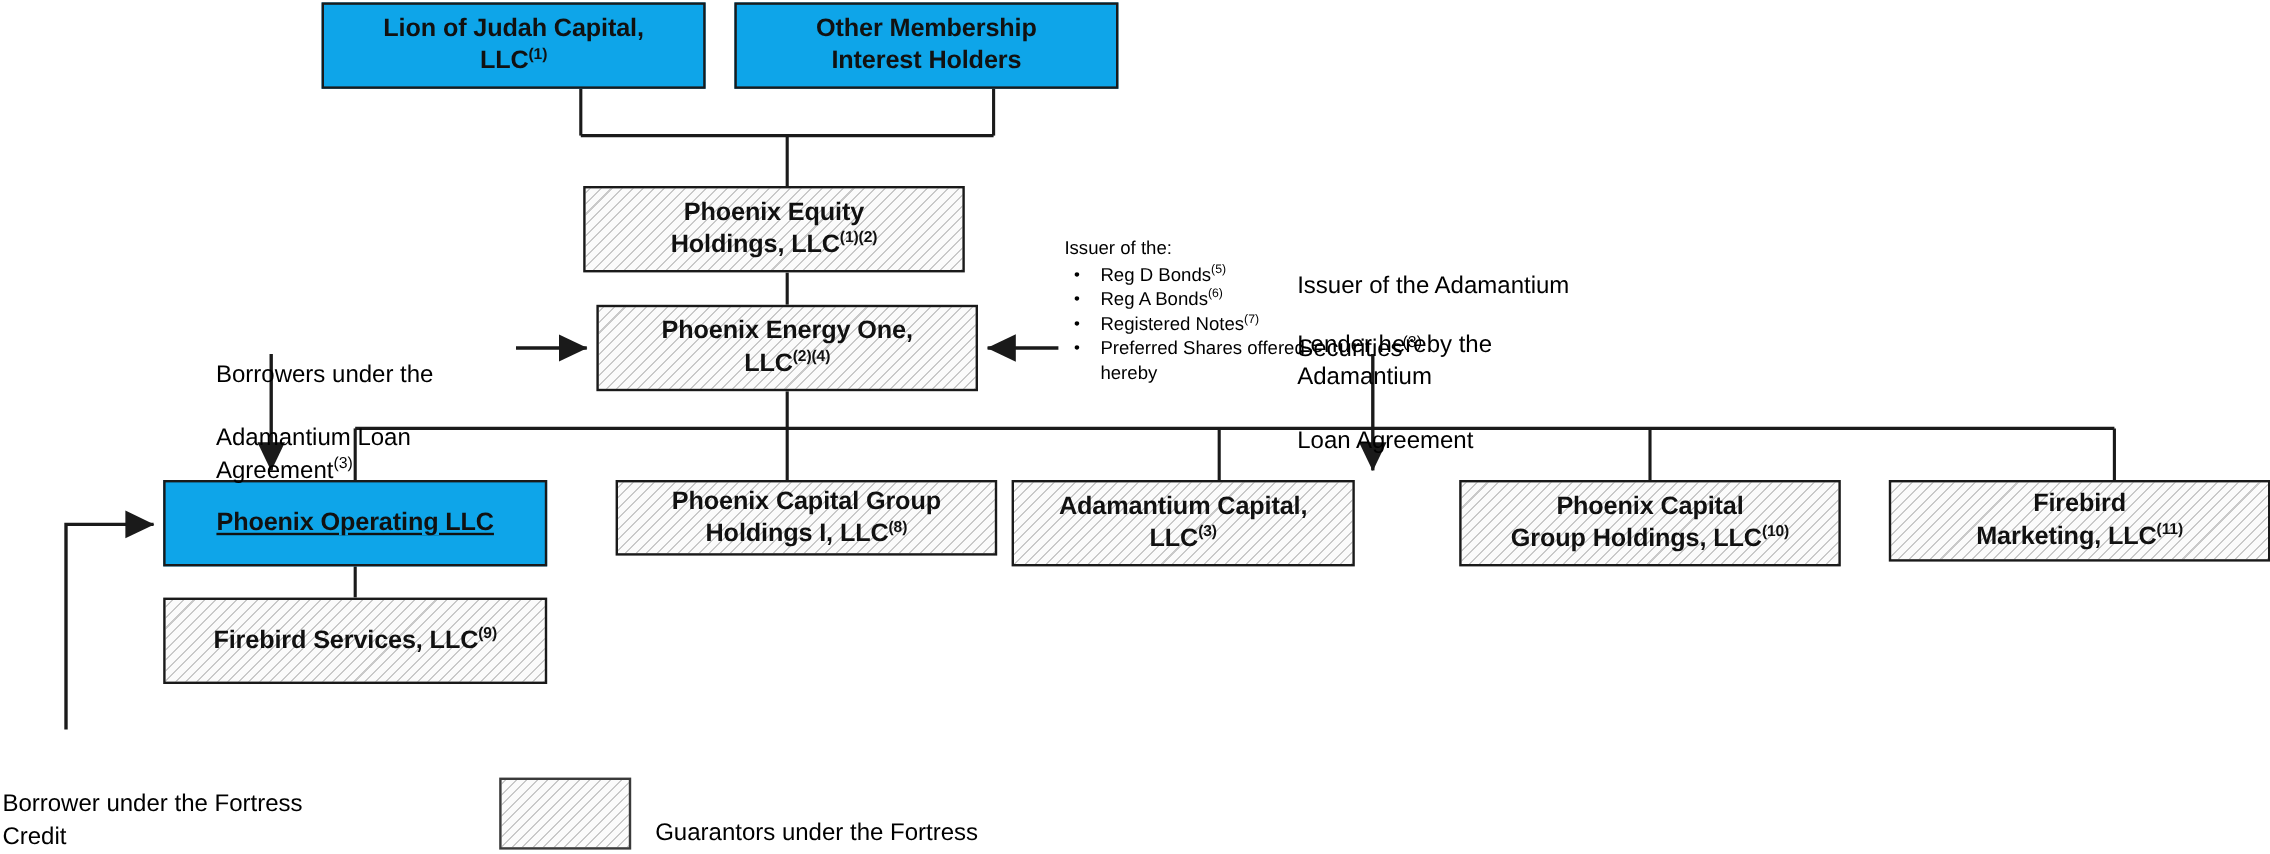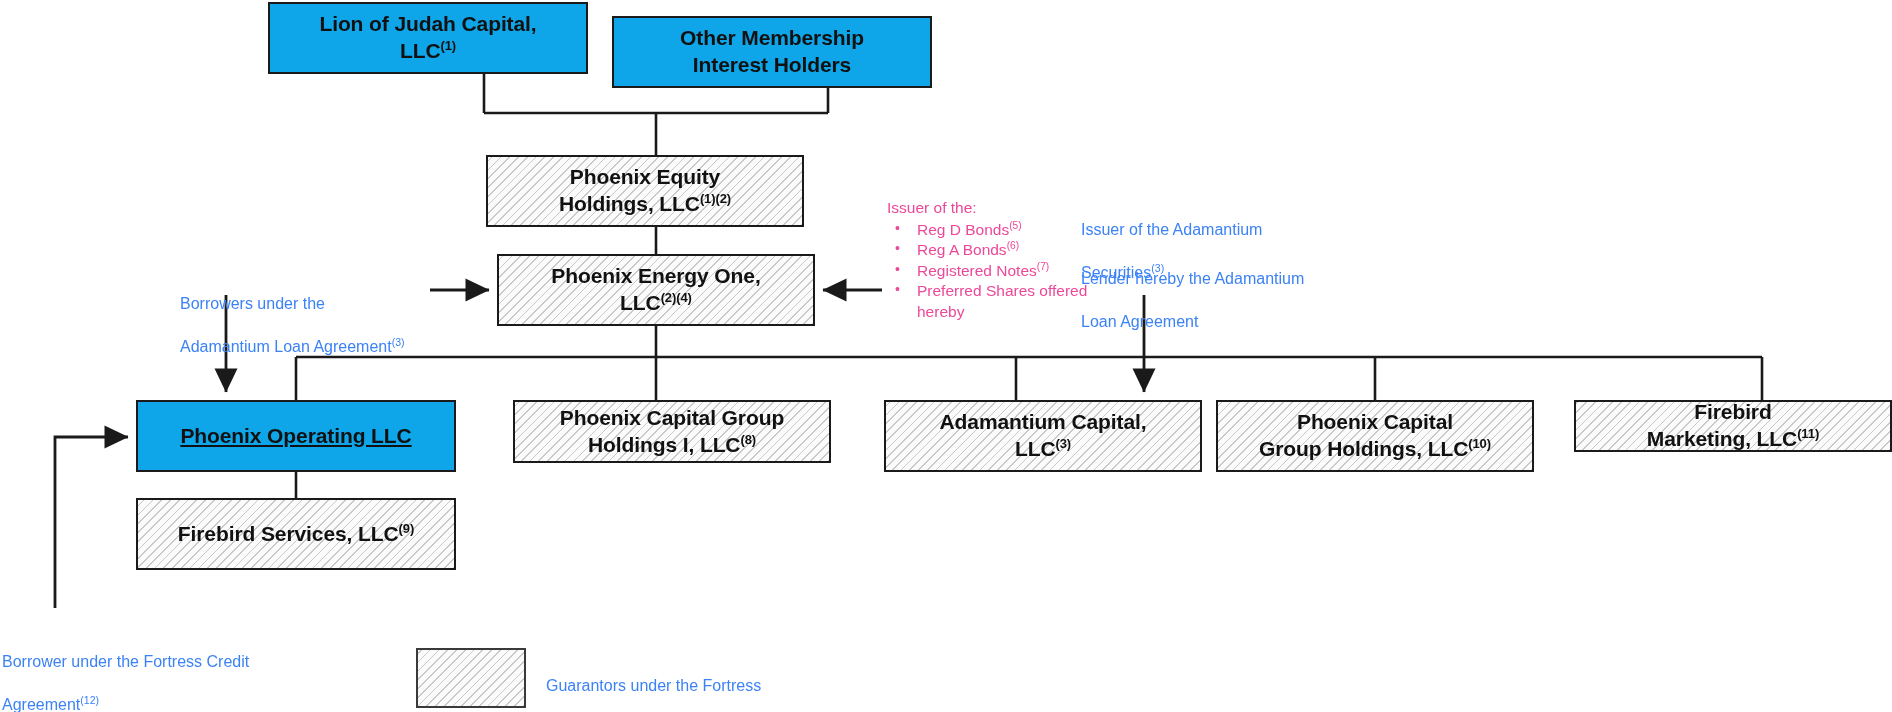--- a/index.html
+++ b/index.html
@@ -54,36 +54,36 @@
     );
   }
   .node-label sup {
     font-size: 0.62em;
     vertical-align: super;
     font-weight: bold;
     line-height: 0;
   }
   .annot {
     position: absolute;
-    font-size: 16px;
+    font-size: 20px;
     line-height: 1.34;
-    color: #3b82f6;
+    color: #000000;
     font-weight: normal;
     white-space: pre-line;
   }
   .annot sup {
     font-size: 0.66em;
     vertical-align: super;
     line-height: 0;
   }
   .annot-list {
     position: absolute;
     font-size: 15.5px;
     line-height: 1.34;
-    color: #ec4899;
+    color: #000000;
   }
   .annot-list .lead {
     margin-bottom: 1px;
   }
   .annot-list ul {
     margin: 0;
     padding: 0 0 0 30px;
     list-style: none;
   }
   .annot-list li {
@@ -174,21 +174,21 @@
     </g>
   </svg>
 
   <div class="node-box white" style="left:268px; top:2px; width:320px; height:72px;">
     <span class="node-label">
       <span>Lion of Judah Capital,</span><br>
       <span>LLC</span><sup>(1)</sup>
     </span>
   </div>
 
-  <div class="node-box white" style="left:612px; top:16px; width:320px; height:72px;">
+  <div class="node-box white" style="left:612px; top:2px; width:320px; height:72px;">
     <span class="node-label">
       <span>Other Membership</span><br>
       <span>Interest Holders</span>
     </span>
   </div>
 
   <div class="node-box hatched" style="left:486px; top:155px; width:318px; height:72px;">
     <span class="node-label">
       <span>Phoenix Equity</span><br>
       <span>Holdings, LLC</span><sup>(1)(2)</sup>
@@ -208,35 +208,35 @@
     </span>
   </div>
 
   <div class="node-box hatched" style="left:513px; top:400px; width:318px; height:63px;">
     <span class="node-label">
       <span>Phoenix Capital Group</span><br>
       <span>Holdings I, LLC</span><sup>(8)</sup>
     </span>
   </div>
 
-  <div class="node-box hatched" style="left:884px; top:400px; width:318px; height:72px;">
+  <div class="node-box hatched" style="left:843px; top:400px; width:286px; height:72px;">
     <span class="node-label">
       <span>Adamantium Capital,</span><br>
       <span>LLC</span><sup>(3)</sup>
     </span>
   </div>
 
   <div class="node-box hatched" style="left:1216px; top:400px; width:318px; height:72px;">
     <span class="node-label">
       <span>Phoenix Capital</span><br>
       <span>Group Holdings, LLC</span><sup>(10)</sup>
     </span>
   </div>
 
-  <div class="node-box hatched" style="left:1574px; top:400px; width:318px; height:52px;">
+  <div class="node-box hatched" style="left:1574px; top:400px; width:318px; height:68px;">
     <span class="node-label">
       <span>Firebird</span><br>
       <span>Marketing, LLC</span><sup>(11)</sup>
     </span>
   </div>
 
   <div class="node-box hatched" style="left:136px; top:498px; width:320px; height:72px;">
     <span class="node-label">
       <span>Firebird Services, LLC</span><sup>(9)</sup>
     </span>

